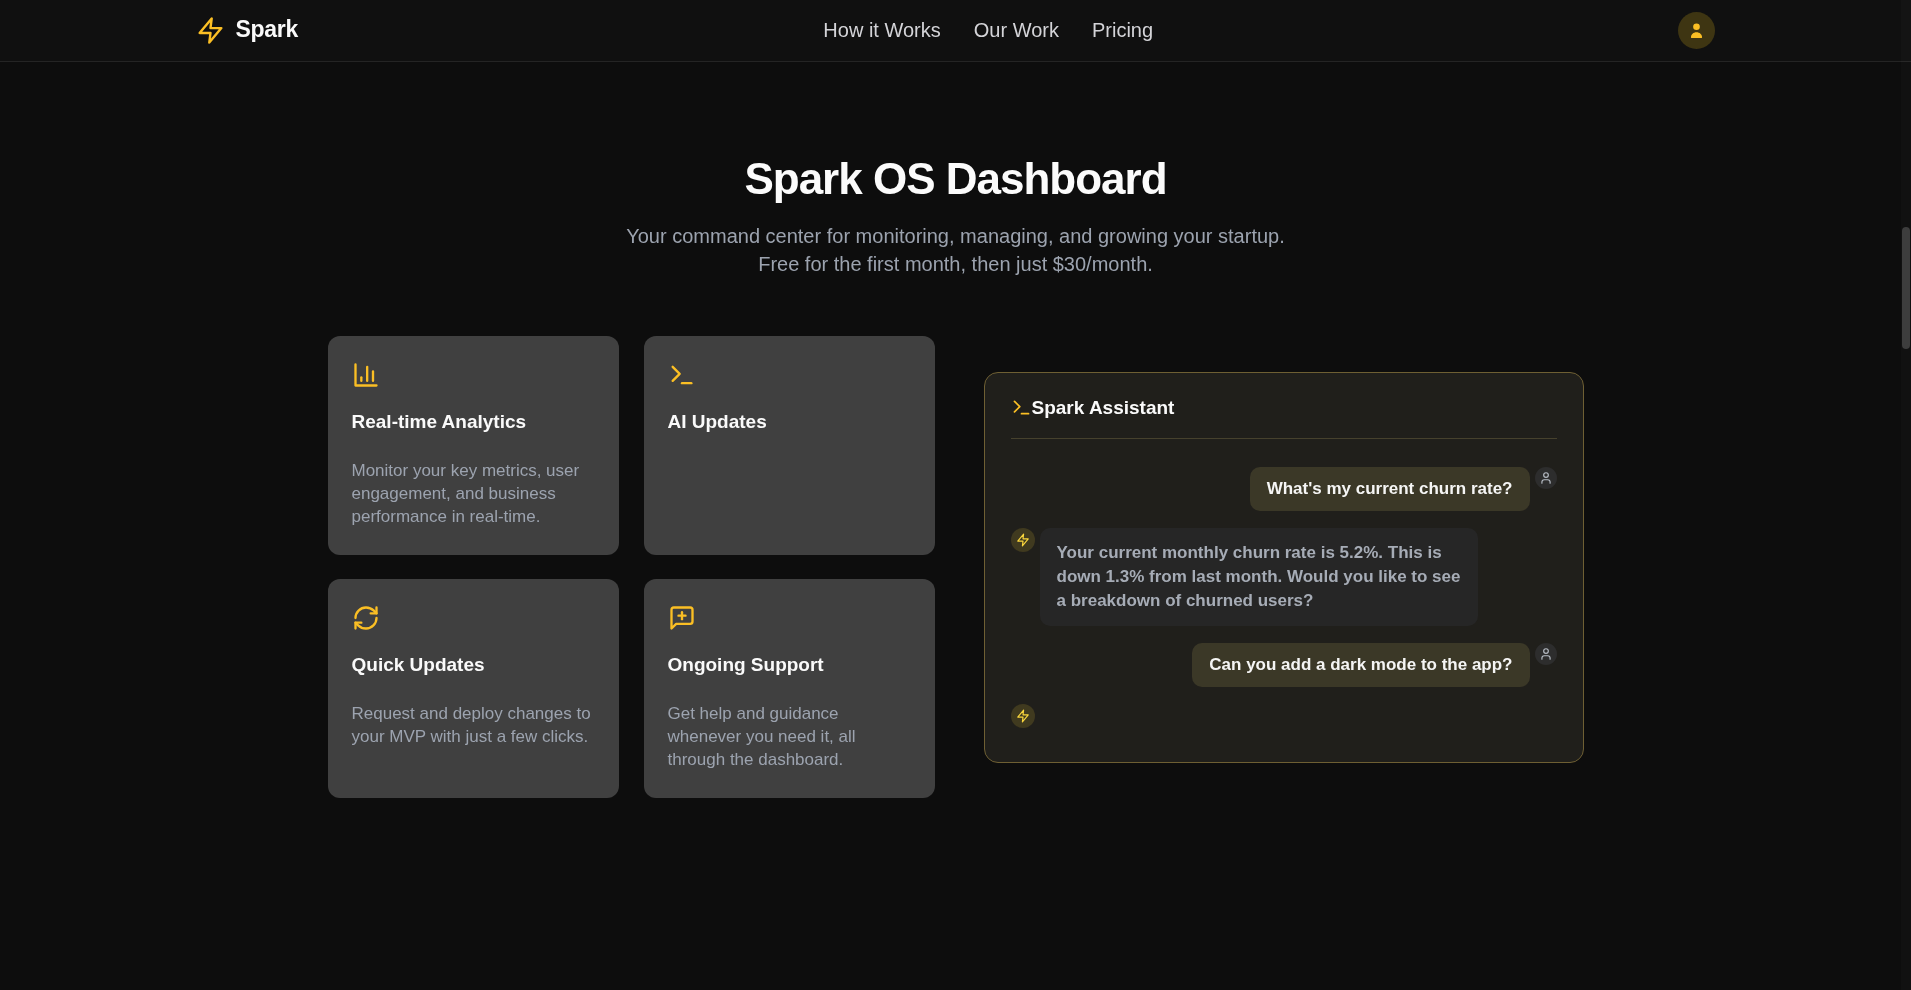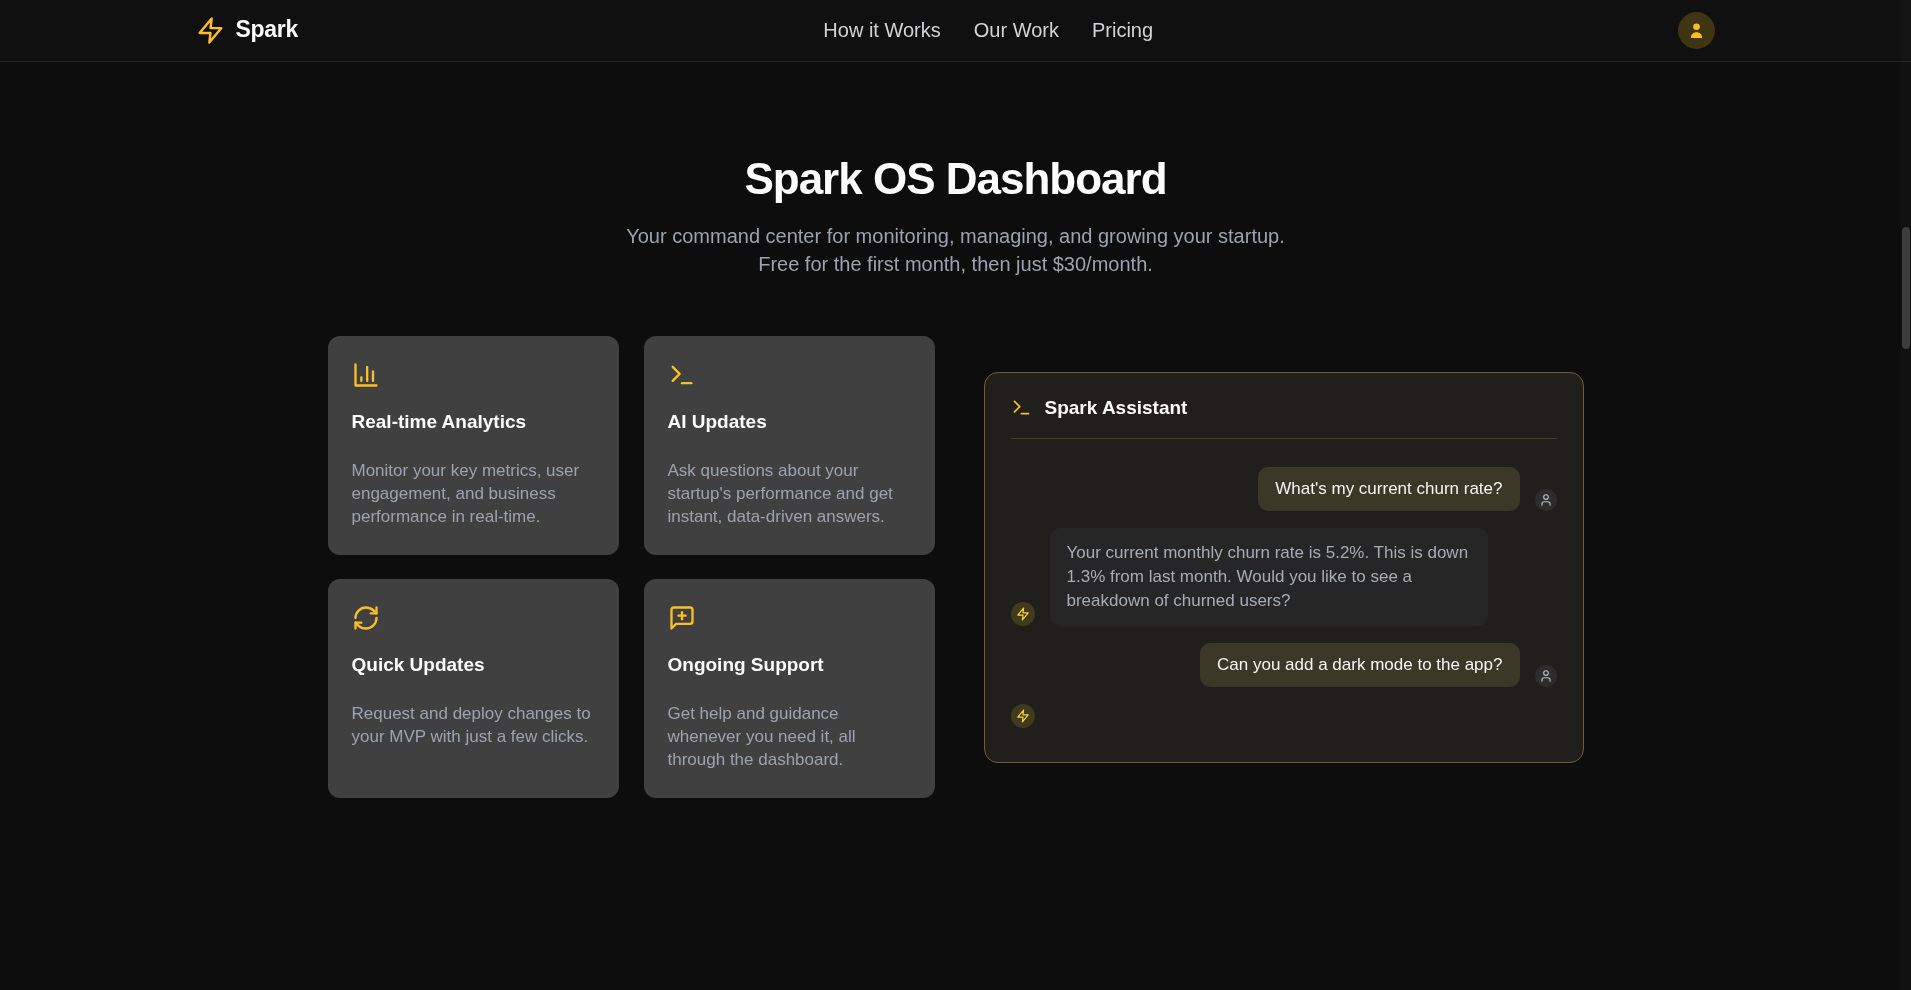--- a/index.html
+++ b/index.html
@@ -53,26 +53,26 @@
   .card-icon { display:block; }
   .card-icon svg { width:28px; height:28px; color:#fbbf24; }
   .card-title { margin-top:22px; font-size:19px; font-weight:bold; color:#fafafa; }
   .card-desc { margin-top:26px; font-size:17px; line-height:23px; color:#9ca3af; }
 
   
   .chat-panel {
     width:600px; background:#201f1b; border:1px solid #6e5f33; border-radius:14px;
     padding:24px 26px 34px;
   }
-  .chat-header { display:flex; align-items:center; gap:13px; }
+  .chat-header { display:flex; align-items:center; }
   .chat-header svg { width:21px; height:21px; color:#fbbf24; }
   .chat-title { font-size:19px; font-weight:bold; color:#fafafa; }
   .chat-divider { margin-top:19px; border-top:1px solid #46412d; }
   .messages { margin-top:28px; display:flex; flex-direction:column; gap:17px; }
-  .msg-row { display:flex; align-items:flex-end; gap:15px; }
+  .msg-row { display:flex; align-items:flex-start; gap:5px;font-weight:bold; }
   .msg-row.user { justify-content:flex-end; }
   .msg-row.assistant { justify-content:flex-start; }
   .bubble { border-radius:10px; font-size:17px; line-height:24px; }
   .bubble.user {
     background:#3b3827; color:#f5f5f4; padding:10px 17px;
   }
   .bubble.assistant {
     background:#262626; color:#a6acb6; padding:13px 17px; max-width:438px;
   }
   .msg-avatar {
@@ -147,21 +147,20 @@
     </div>
 
     <div class="card">
       <span class="card-icon">
         <svg viewBox="0 0 24 24" fill="none" stroke="currentColor" stroke-width="2" stroke-linecap="round" stroke-linejoin="round">
             <polyline points="4 17 10 11 4 5"></polyline>
             <line x1="12" y1="19" x2="20" y2="19"></line>
           </svg>
       </span>
       <div class="card-title">AI Updates</div>
-      <div class="card-desc">Ask questions about your startup's performance and get instant, data-driven answers.</div>
     </div>
 
     <div class="card">
       <span class="card-icon">
         <svg viewBox="0 0 24 24" fill="none" stroke="currentColor" stroke-width="2" stroke-linecap="round" stroke-linejoin="round">
             <path d="M3 12a9 9 0 0 1 9-9 9.75 9.75 0 0 1 6.74 2.74L21 8"></path>
             <path d="M21 3v5h-5"></path>
             <path d="M21 12a9 9 0 0 1-9 9 9.75 9.75 0 0 1-6.74-2.74L3 16"></path>
             <path d="M8 16H3v5"></path>
           </svg>

